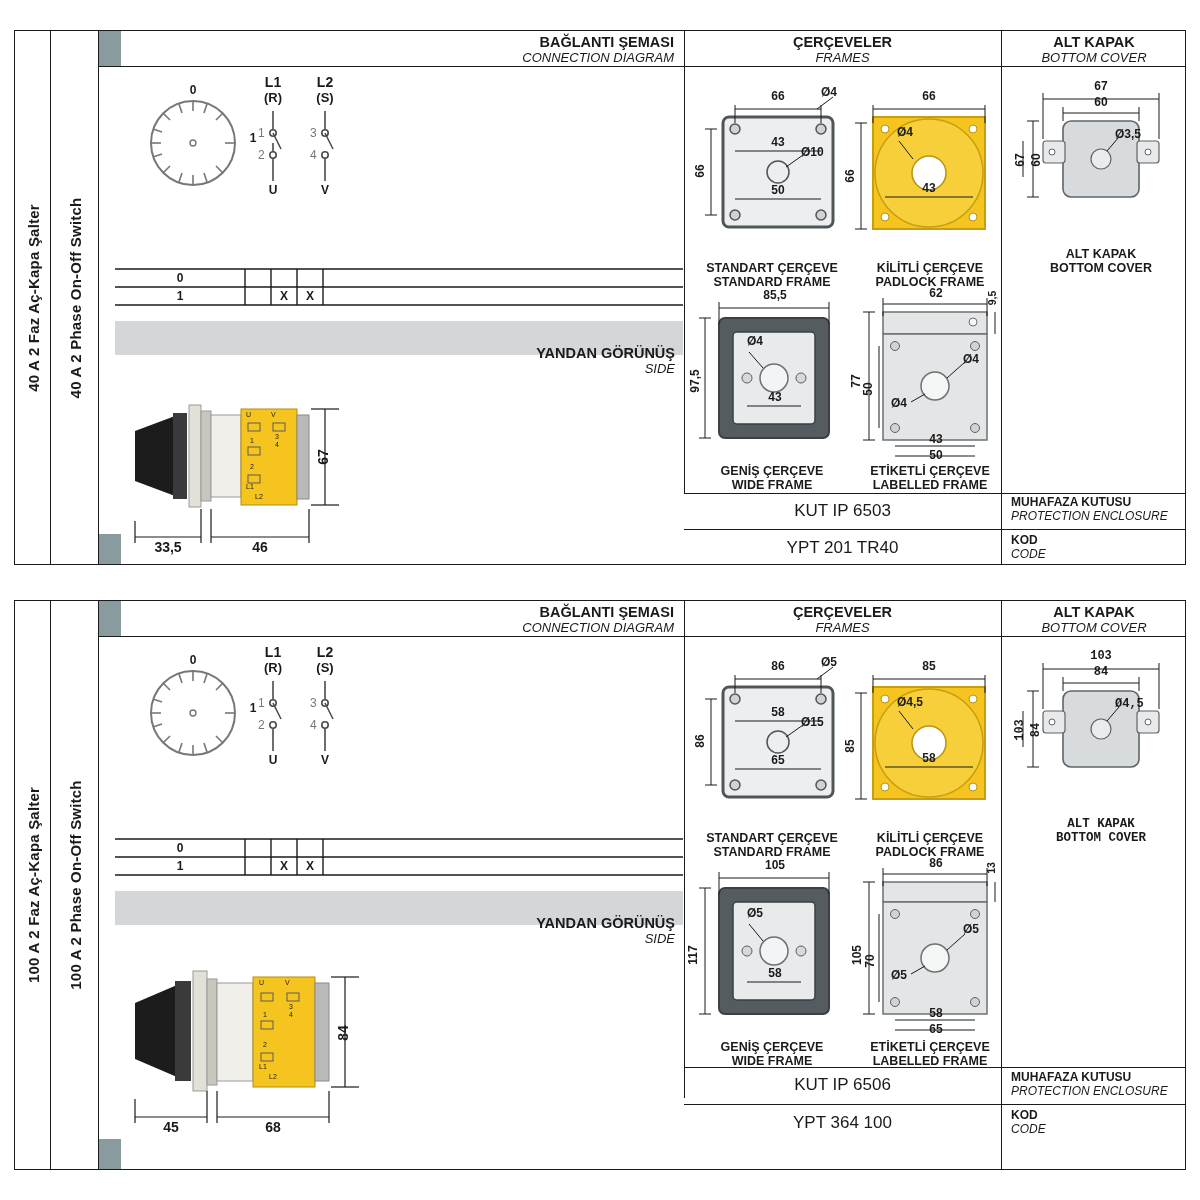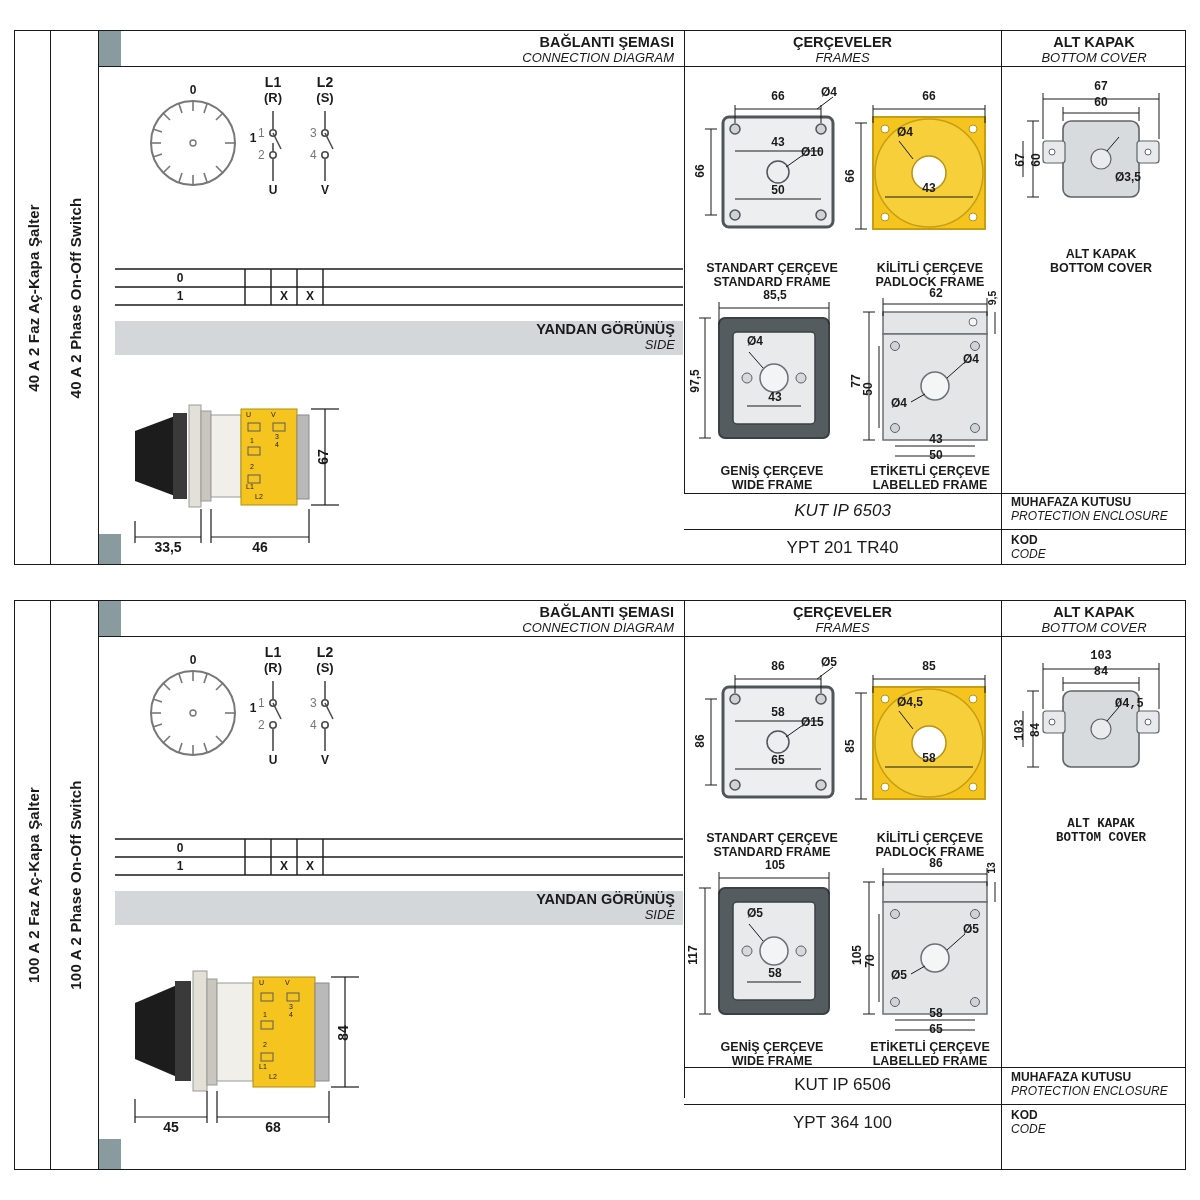--- a/index.html
+++ b/index.html
@@ -44,21 +44,21 @@
   
   .lbl { position: absolute; font-size: 12px; }
   .lbl.b { font-weight: 700; }
   .ctr { text-align: center; }
 
   .cap { position: absolute; text-align: center; font-size: 12.5px; font-weight: 700; line-height: 14px; }
 
   svg { display: block; overflow: visible; }
 
   .band { position: absolute; background: #d3d7da; }
-  .bandtxt { position: absolute; text-align: right; }
+  .bandtxt { position: absolute; text-align: right; margin-top: 24px; }
   .bandtxt .t1 { font-size: 14.5px; font-weight: 700; }
   .bandtxt .t2 { font-size: 13px; font-style: italic; }
 
   .codebox { position: absolute; border-top: 1.6px solid #1a1a1a; }
   .codeval { position: absolute; font-size: 17px; text-align: center; }
   .codelab { position: absolute; font-size: 12px; }
   .codelab .t1 { font-weight: 700; }
   .codelab .t2 { font-style: italic; }
 </style>
 </head>
@@ -357,32 +357,32 @@
           <line x1="48" y1="34" x2="124" y2="34"></line>
           <line x1="18" y1="42" x2="18" y2="118"></line>
           <line x1="12" y1="42" x2="24" y2="42"></line>
           <line x1="12" y1="118" x2="24" y2="118"></line>
           <line x1="8" y1="62" x2="8" y2="98"></line>
           <line x1="92" y1="72" x2="104" y2="58"></line>
         </g>
       </svg>
       <div class="lbl b ctr" style="left:50px;top:0px;width:72px;">67</div>
       <div class="lbl b ctr" style="left:50px;top:16px;width:72px;">60</div>
-      <div class="lbl b" style="left:100px;top:48px;margin-top:43px;">Ø3,5</div>
+      <div class="lbl b" style="left:100px;top:48px;">Ø3,5</div>
       <div class="lbl b" style="left:-2px;top:74px;transform:rotate(-90deg);">67</div>
       <div class="lbl b" style="left:14px;top:74px;transform:rotate(-90deg);">60</div>
       <div class="cap" style="left:0px;top:168px;width:172px;">
         <span>ALT KAPAK</span><br>
         <span>BOTTOM COVER</span>
       </div>
     </div>
 
     <div class="codebox" style="left:669px;right:0;top:462px;height:36px;"></div>
     <div class="codebox" style="left:669px;right:0;top:498px;height:37px;"></div>
-    <div class="codeval" style="left:669px;top:470px;width:317px;font-style:italic;">KUT IP 6503</div>
+    <div class="codeval" style="left:669px;top:470px;width:317px;">KUT IP 6503</div>
     <div class="codeval" style="left:669px;top:507px;width:317px;">YPT 201 TR40</div>
     <div class="codelab" style="left:996px;top:464px;">
       <div class="t1">MUHAFAZA KUTUSU</div>
       <div class="t2">PROTECTION ENCLOSURE</div>
     </div>
     <div class="codelab" style="left:996px;top:502px;">
       <div class="t1">KOD</div>
       <div class="t2">CODE</div>
     </div>
   </div>

